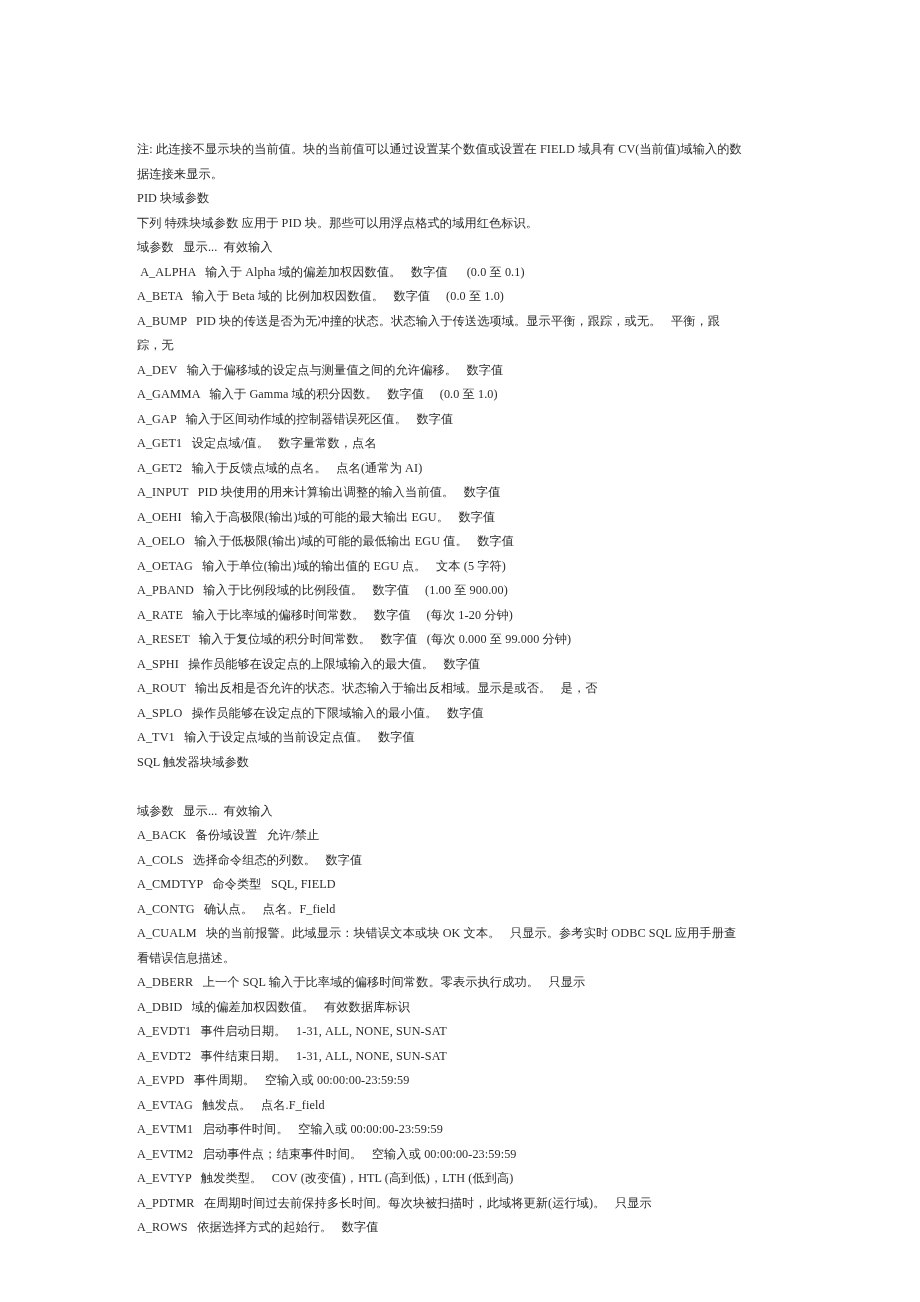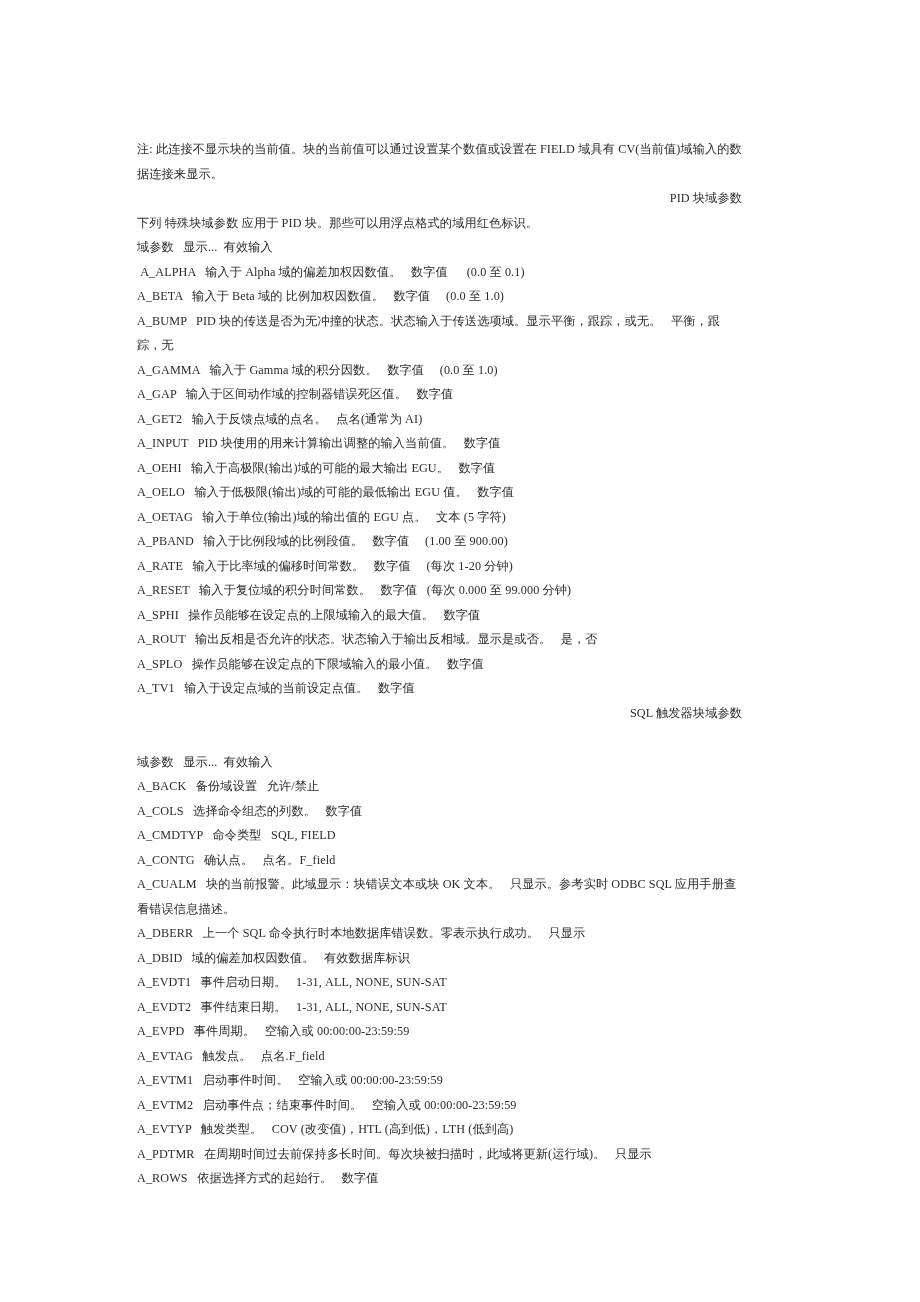--- a/index.html
+++ b/index.html
@@ -24,21 +24,20 @@
   }
   .doc-line {
     font-size: 12.2px;
     line-height: 24.5px;
     white-space: pre-wrap;
     margin: 0;
     letter-spacing: 0.1px;
   }
   .doc-line.heading {
     font-size: 12.2px;
-    text-align: right;
   }
   .doc-line.blank {
     height: 24.5px;
   }
   .para-wrap {
     max-width: 612px;
   }
 </style>
 </head>
 <body>
@@ -50,22 +49,24 @@
   </div>
 
   <div>
     <p class="doc-line heading">PID 块域参数</p>
     <p class="doc-line">下列 特殊块域参数 应用于 PID 块。那些可以用浮点格式的域用红色标识。</p>
     <p class="doc-line">域参数   显示...  有效输入</p>
 
     <p class="doc-line"> A_ALPHA   输入于 Alpha 域的偏差加权因数值。   数字值      (0.0 至 0.1)</p>
     <p class="doc-line">A_BETA   输入于 Beta 域的 比例加权因数值。   数字值     (0.0 至 1.0)</p>
     <p class="doc-line">A_BUMP   PID 块的传送是否为无冲撞的状态。状态输入于传送选项域。显示平衡，跟踪，或无。   平衡，跟踪，无</p>
+    <p class="doc-line">A_DEV   输入于偏移域的设定点与测量值之间的允许偏移。   数字值</p>
     <p class="doc-line">A_GAMMA   输入于 Gamma 域的积分因数。   数字值     (0.0 至 1.0)</p>
     <p class="doc-line">A_GAP   输入于区间动作域的控制器错误死区值。   数字值</p>
+    <p class="doc-line">A_GET1   设定点域/值。   数字量常数，点名</p>
     <p class="doc-line">A_GET2   输入于反馈点域的点名。   点名(通常为 AI)</p>
     <p class="doc-line">A_INPUT   PID 块使用的用来计算输出调整的输入当前值。   数字值</p>
     <p class="doc-line">A_OEHI   输入于高极限(输出)域的可能的最大输出 EGU。   数字值</p>
     <p class="doc-line">A_OELO   输入于低极限(输出)域的可能的最低输出 EGU 值。   数字值</p>
     <p class="doc-line">A_OETAG   输入于单位(输出)域的输出值的 EGU 点。   文本 (5 字符)</p>
     <p class="doc-line">A_PBAND   输入于比例段域的比例段值。   数字值     (1.00 至 900.00)</p>
     <p class="doc-line">A_RATE   输入于比率域的偏移时间常数。   数字值     (每次 1-20 分钟)</p>
     <p class="doc-line">A_RESET   输入于复位域的积分时间常数。   数字值   (每次 0.000 至 99.000 分钟)</p>
     <p class="doc-line">A_SPHI   操作员能够在设定点的上限域输入的最大值。   数字值</p>
     <p class="doc-line">A_ROUT   输出反相是否允许的状态。状态输入于输出反相域。显示是或否。   是，否</p>
@@ -76,21 +77,21 @@
   <div>
     <p class="doc-line heading">SQL 触发器块域参数</p>
     <p class="doc-line blank"></p>
     <p class="doc-line">域参数   显示...  有效输入</p>
 
     <p class="doc-line">A_BACK   备份域设置   允许/禁止</p>
     <p class="doc-line">A_COLS   选择命令组态的列数。   数字值</p>
     <p class="doc-line">A_CMDTYP   命令类型   SQL, FIELD</p>
     <p class="doc-line">A_CONTG   确认点。   点名。F_field</p>
     <p class="doc-line">A_CUALM   块的当前报警。此域显示：块错误文本或块 OK 文本。   只显示。参考实时 ODBC SQL 应用手册查看错误信息描述。</p>
-    <p class="doc-line">A_DBERR   上一个 SQL 命令执行时本地数据库错误数。零表示执行成功。   只显示</p>
+    <p class="doc-line">A_DBERR   上一个 SQL 输入于比率域的偏移时间常数。零表示执行成功。   只显示</p>
     <p class="doc-line">A_DBID   域的偏差加权因数值。   有效数据库标识</p>
     <p class="doc-line">A_EVDT1   事件启动日期。   1-31, ALL, NONE, SUN-SAT</p>
     <p class="doc-line">A_EVDT2   事件结束日期。   1-31, ALL, NONE, SUN-SAT</p>
     <p class="doc-line">A_EVPD   事件周期。   空输入或 00:00:00-23:59:59</p>
     <p class="doc-line">A_EVTAG   触发点。   点名.F_field</p>
     <p class="doc-line">A_EVTM1   启动事件时间。   空输入或 00:00:00-23:59:59</p>
     <p class="doc-line">A_EVTM2   启动事件点；结束事件时间。   空输入或 00:00:00-23:59:59</p>
     <p class="doc-line">A_EVTYP   触发类型。   COV (改变值)，HTL (高到低)，LTH (低到高)</p>
     <p class="doc-line">A_PDTMR   在周期时间过去前保持多长时间。每次块被扫描时，此域将更新(运行域)。   只显示</p>
     <p class="doc-line">A_ROWS   依据选择方式的起始行。   数字值</p>

